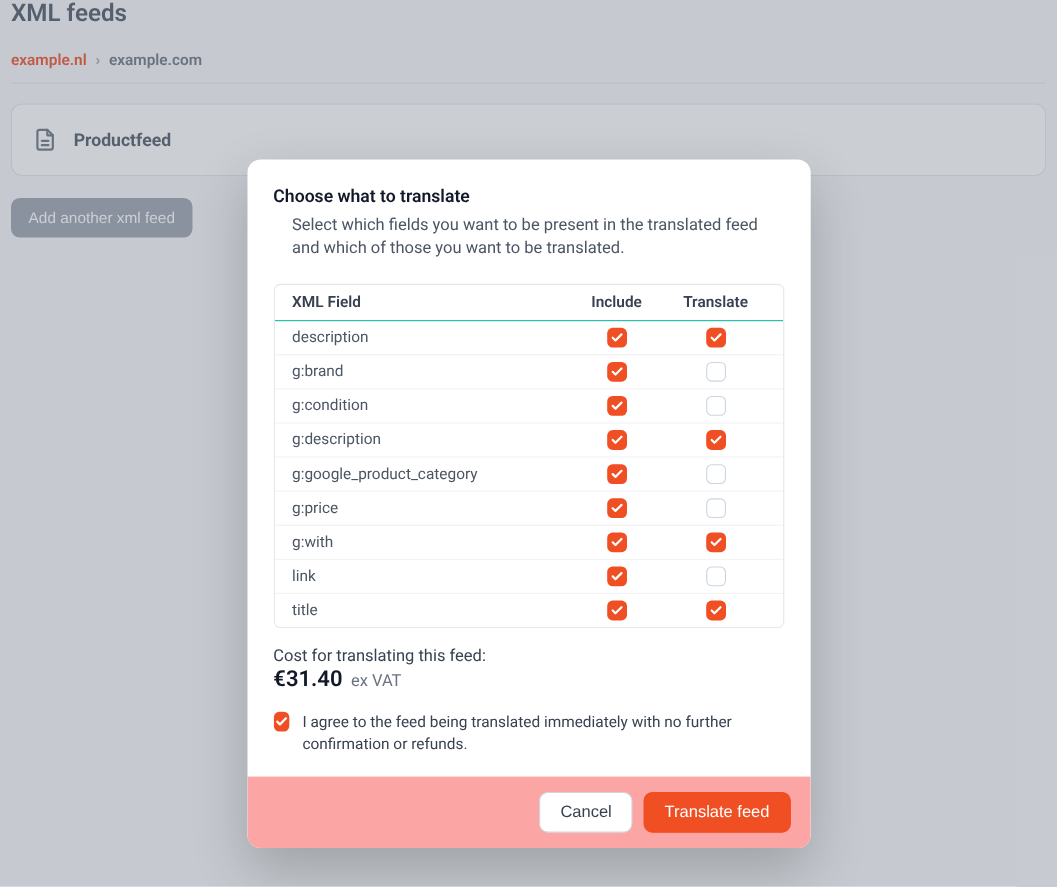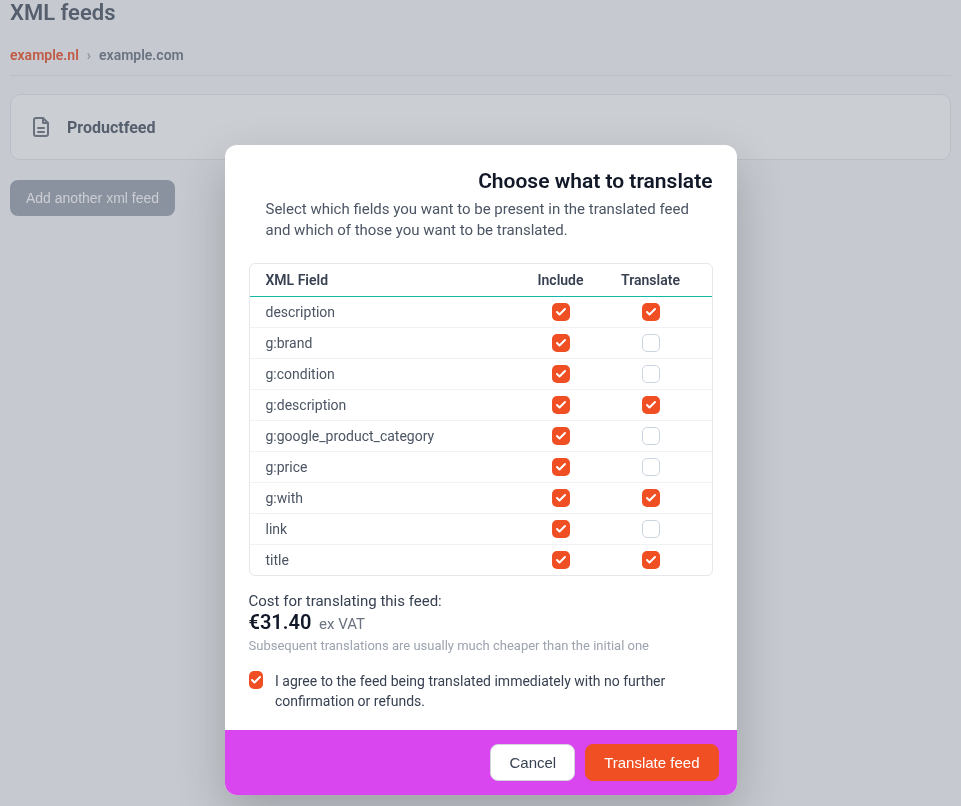--- a/index.html
+++ b/index.html
@@ -85,25 +85,24 @@
     width: 512px;
     background: #fff;
     border-radius: 12px;
     box-shadow: 0 20px 50px rgba(0,0,0,0.2);
     overflow: hidden;
   }
   .modal-body {
     padding: 24px 24px 18px 24px;
   }
   .modal-title {
-    font-size: 21px;
+    font-size: 16px;
     font-weight: 600;
     color: #111827;
     margin-bottom: 6px;
-    text-align: right;
   }
   .modal-desc {
     font-size: 15px;
     color: #4b5563;
     line-height: 1.4;
     margin-left: 17px;
   }
   .table {
     margin-top: 22px;
     border: 1px solid #e5e7eb;
@@ -177,21 +176,21 @@
   .agree {
     margin-top: 18px;
     display: flex;
     align-items: flex-start;
     gap: 12px;
     font-size: 14px;
     color: #374151;
     line-height: 1.45;
   }
   .modal-footer {
-    background: #d946ef;
+    background: #fca5a5;
     padding: 14px 18px;
     display: flex;
     justify-content: flex-end;
     gap: 10px;
   }
   .btn {
     font-size: 15px;
     font-weight: 500;
     padding: 9px 18px;
     border-radius: 8px;
@@ -383,21 +382,20 @@
   </div>
           </div>
       </div>
 
       <div class="cost">
         <div>Cost for translating this feed:</div>
         <div>
           <span class="amount">€31.40</span>
           <span class="suffix">ex VAT</span>
         </div>
-        <div class="note">Subsequent translations are usually much cheaper than the initial one</div>
       </div>
 
       <div class="agree">
         <span id="agree-chk" class="chk on">
           <svg viewBox="0 0 24 24" fill="none" stroke="currentColor" stroke-width="4" stroke-linecap="round" stroke-linejoin="round">
               <polyline points="20 6 9 17 4 12"></polyline>
             </svg>
         </span>
         <span>I agree to the feed being translated immediately with no further confirmation or refunds.</span>
       </div>

